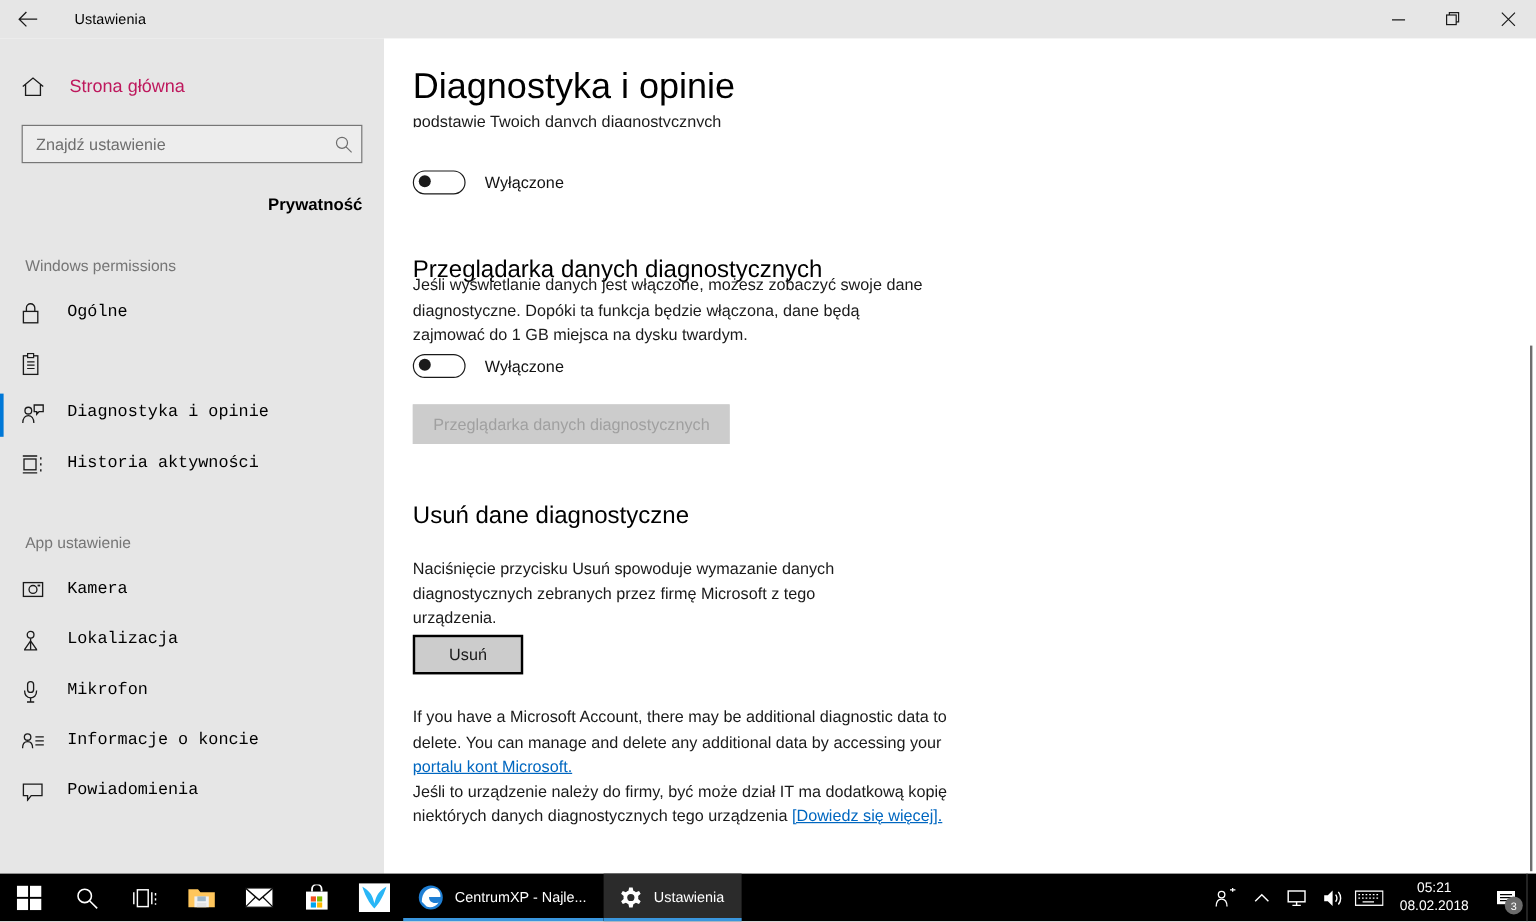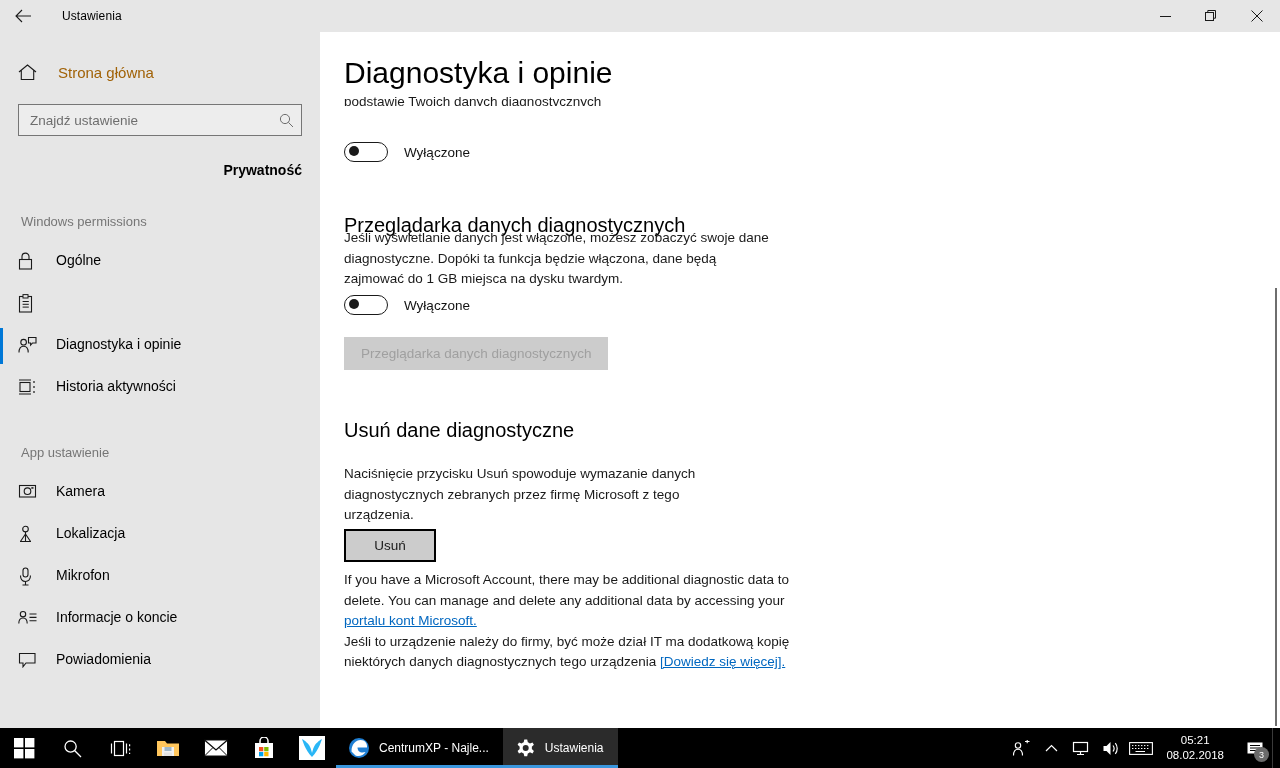--- a/index.html
+++ b/index.html
@@ -76,21 +76,21 @@
     display: flex;
     align-items: center;
     height: 40px;
     margin-top: 20px;
     padding-left: 18px;
     cursor: default;
   }
   .home-row .ico { width: 26px; display: flex; align-items: center; }
   .home-row .lbl {
     font-size: 15px;
-    color: #a16207;
+    color: #be185d;
     margin-left: 14px;
   }
   .search-wrap {
     margin: 12px 18px 0 18px;
     height: 32px;
     background: #ededed;
     border: 1px solid #767676;
     display: flex;
     align-items: center;
     position: relative;
@@ -150,20 +150,21 @@
     display: flex;
     justify-content: flex-start;
     padding-top: 1px;
   }
   .nav-item .lbl {
     font-size: 14px;
     color: #000;
     margin-left: 14px;
     line-height: 19px;
     max-width: 240px;
+    font-family: Liberation Mono, monospace;
   }
 
   
   .content {
     position: absolute;
     top: 32px;
     left: 320px;
     width: 960px;
     height: 696px;
     background: #ffffff;
@@ -269,21 +270,21 @@
   
   .blk { position: absolute; left: 24px; }
   #toggle1 { top: 110px; }
   #head1   { top: 180px; }
   #para1   { top: 196px; width: 430px; }
   #toggle2 { top: 263px; }
   #btn1    { top: 305px; }
   #head2   { top: 385px; }
   #para2   { top: 432px; width: 400px; }
   #btn2    { top: 497px; }
-  #para3   { top: 538px; width: 460px; }
+  #para3   { top: 556px; width: 460px; }
 
   
   .vscroll {
     position: absolute;
     right: 3px;
     top: 256px;
     width: 2px;
     height: 438px;
     background: #6e6e6e;
     z-index: 20;

